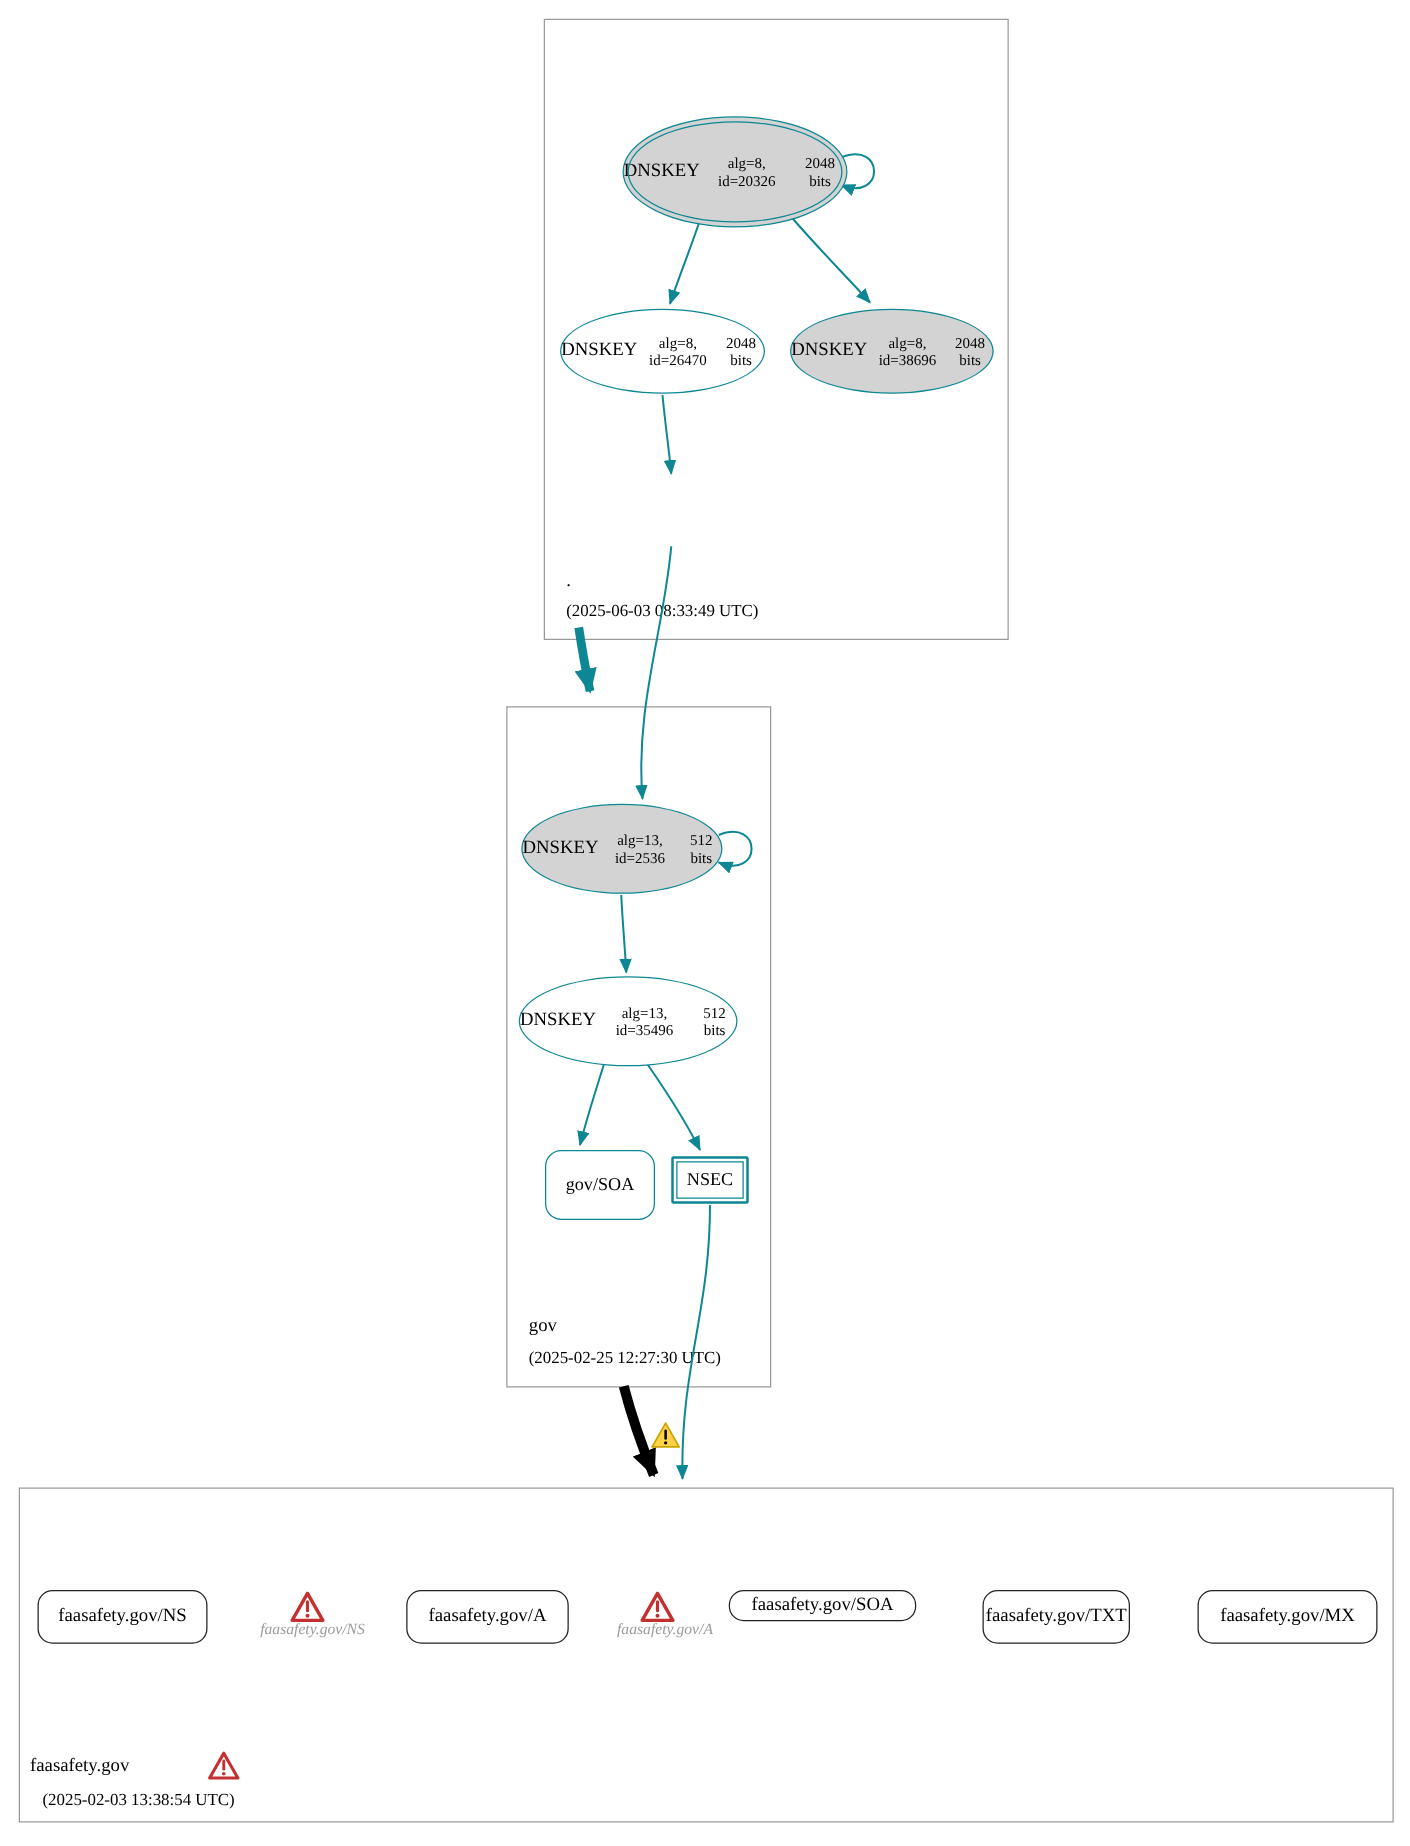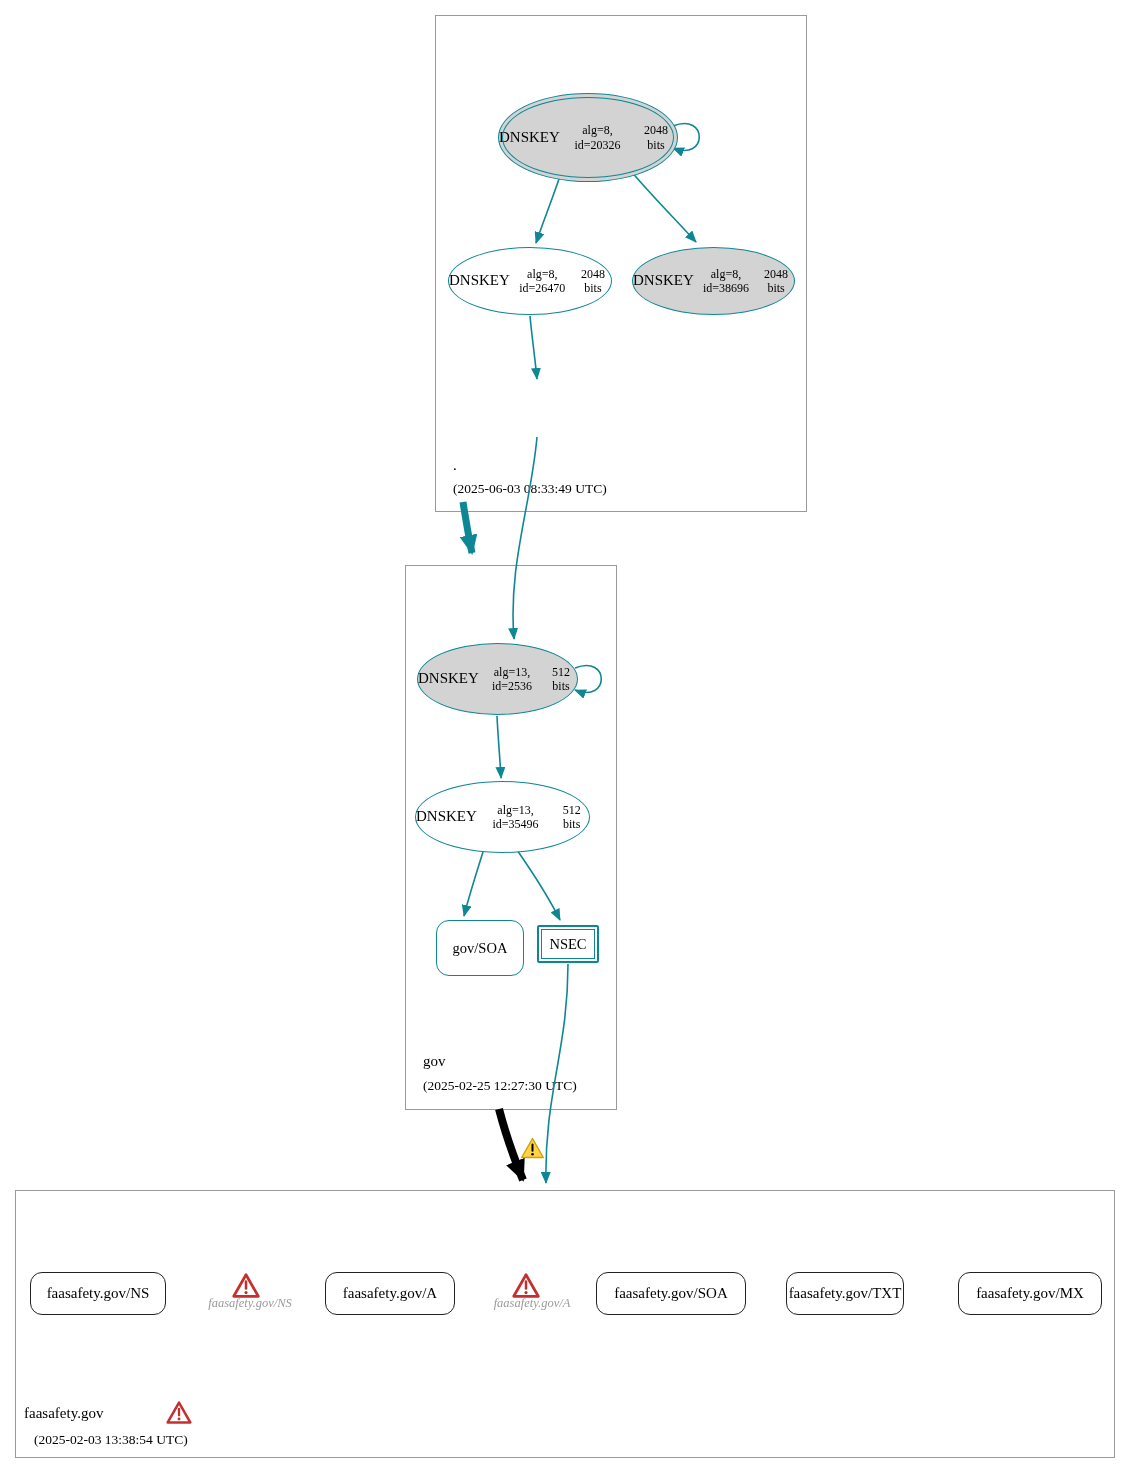--- a/index.html
+++ b/index.html
@@ -57,21 +57,21 @@
   #n-root-ksk{left:498px;top:93px;width:180px;height:89px;}
   #n-root-zsk{left:448px;top:247px;width:164px;height:68px;}
   #n-root-k3{left:632px;top:247px;width:163px;height:68px;}
   #n-root-ds{left:473px;top:383px;width:132px;height:53px;}
   #n-gov-ksk{left:417px;top:643px;width:161px;height:72px;}
   #n-gov-zsk{left:415px;top:781px;width:175px;height:72px;}
   #n-gov-soa{left:416px;top:920px;width:88px;height:56px;margin-left:20px;}
   #n-gov-nsec{left:537px;top:925px;width:62px;height:38px;display:flex;flex-direction:column;}
   #rec-ns{left:30px;top:1272px;width:136px;height:43px;}
   #rec-a{left:325px;top:1272px;width:130px;height:43px;}
-  #rec-soa{left:596px;top:1272px;width:150px;height:43px;}
+  #rec-soa{left:583px;top:1272px;width:150px;height:25px;}
   #rec-txt{left:786px;top:1272px;width:118px;height:43px;}
   #rec-mx{left:958px;top:1272px;width:144px;height:43px;}
 
   .warn{position:absolute;z-index:5;width:28px;height:25px;}
   #warn-ns{left:232px;top:1273px;}
   #warn-a{left:512px;top:1273px;}
   #warn-zone{left:166px;top:1401px;width:26px;height:23px;}
   #warn-deleg{left:520px;top:1137px;width:25px;height:22px;}
 
   .missing{

